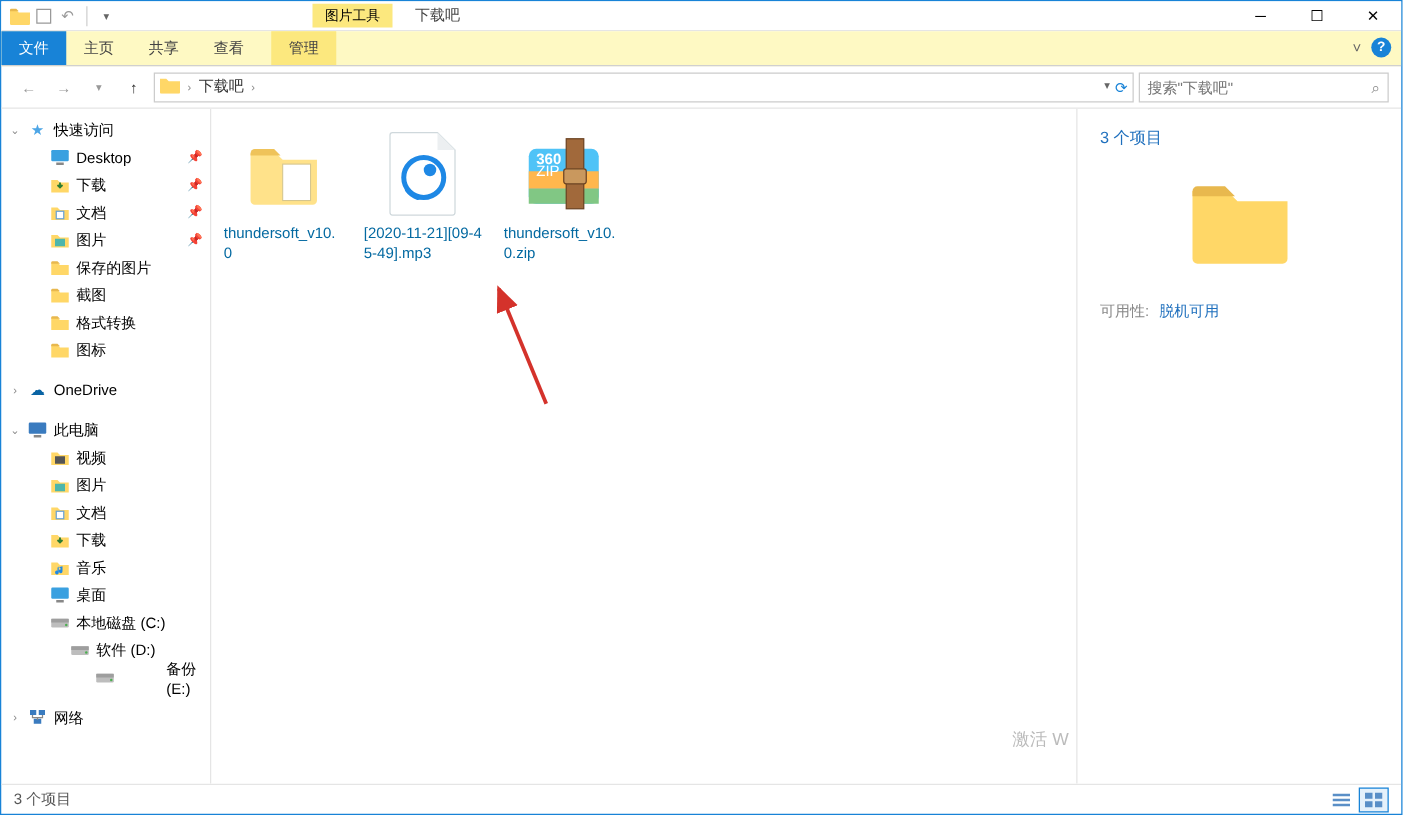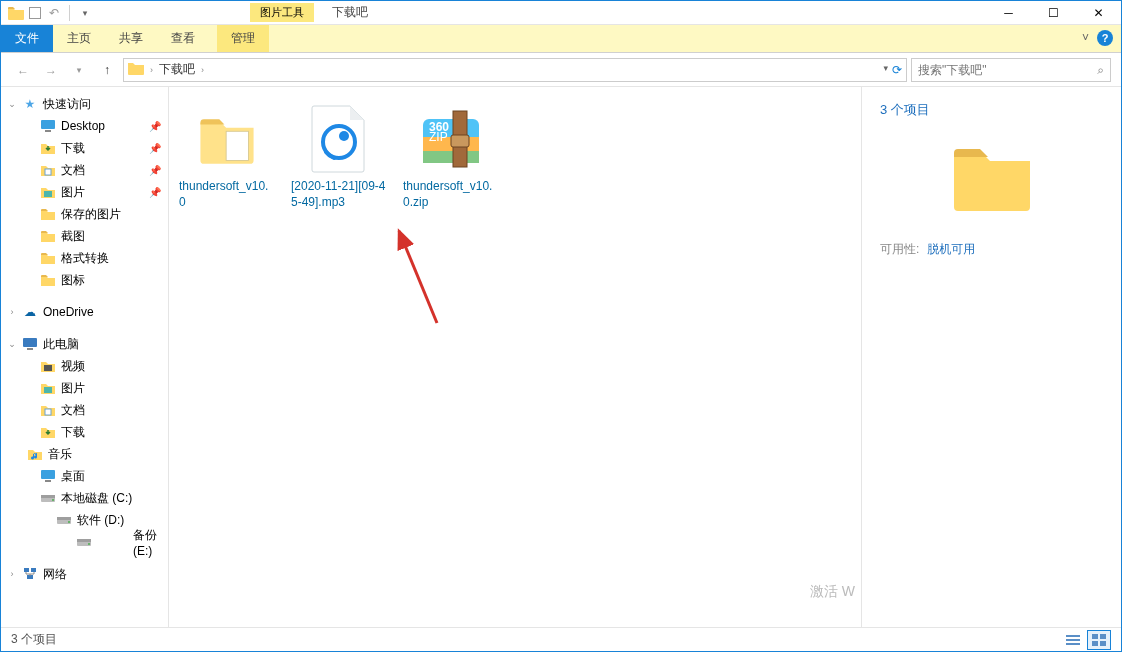--- a/index.html
+++ b/index.html
@@ -259,21 +259,21 @@
         <div class="nav-item" style="padding-left: 24px;">
           <span class="chev"></span>
           <span class="ico">
             <svg width="16" height="14">
               <path d="M1 3h5l2 2h7v8H1z" fill="#ffd767"></path>
               <path d="M8 5v4m-2-2l2 2 2-2" stroke="#2e7d32" stroke-width="1.5" fill="none"></path>
             </svg>
           </span>
           <span class="lbl">下载</span>
         </div>
-        <div class="nav-item" style="padding-left: 11px;">
+        <div class="nav-item" style="padding-left: 24px;">
           <span class="chev"></span>
           <span class="ico">
             <svg width="16" height="14">
               <path d="M1 3h5l2 2h7v8H1z" fill="#ffd767"></path>
               <path d="M7 6v5a1.5 1.5 0 1 1-1-1.4V7l4-1v4a1.5 1.5 0 1 1-1-1.4" fill="#1e88e5"></path>
             </svg>
           </span>
           <span class="lbl">音乐</span>
         </div>
         <div class="nav-item" style="padding-left: 24px;">

